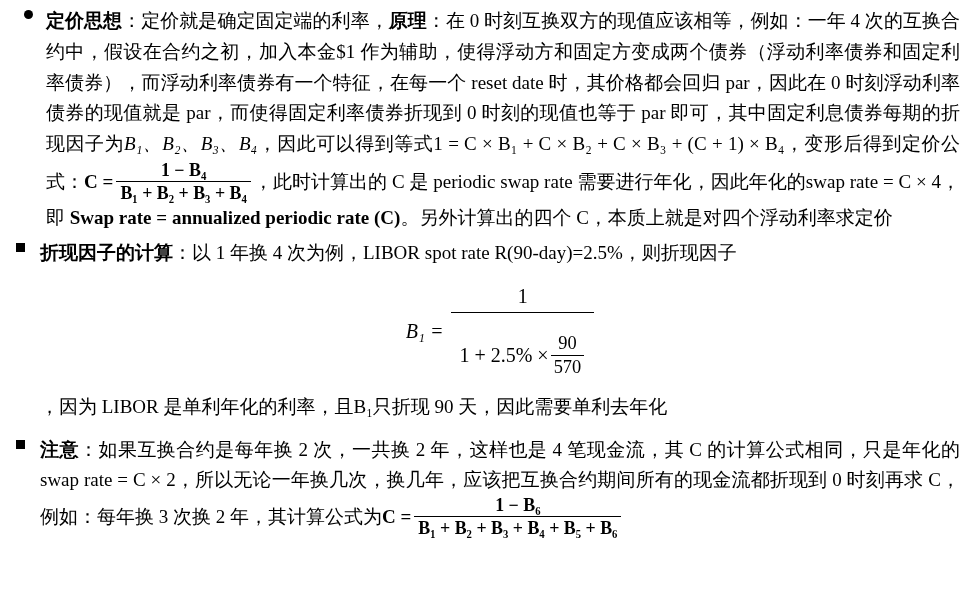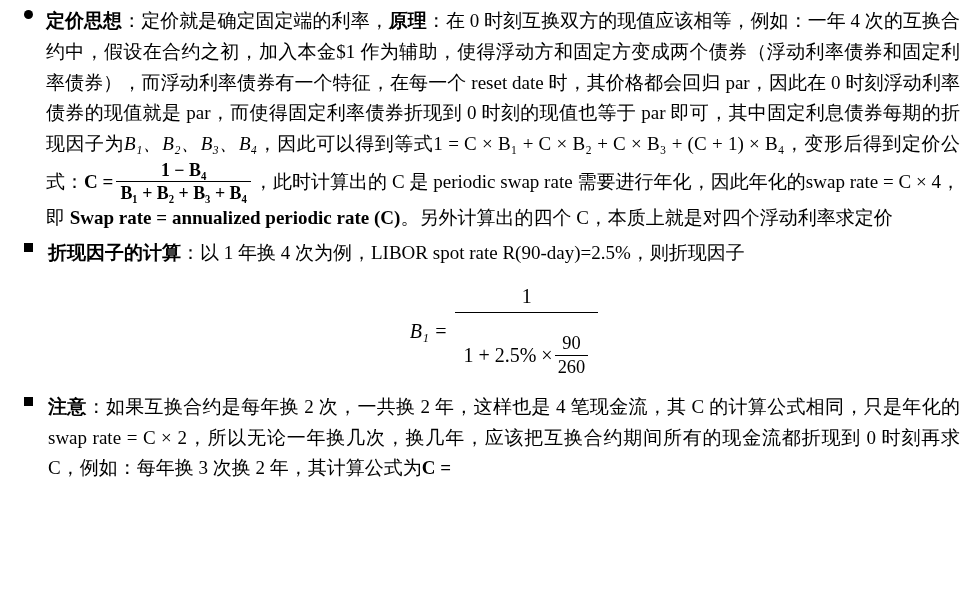--- a/index.html
+++ b/index.html
@@ -32,21 +32,21 @@
     position: absolute;
     left: 24px;
     top: 4px;
     width: 9px;
     height: 9px;
     border-radius: 50%;
     background: #000;
   }
   .lvl2 {
     position: relative;
-    margin: 4px 0 0 8px;
+    margin: 4px 0 0 0;
     padding-left: 40px;
   }
   .lvl2 > .sqbullet {
     position: absolute;
     left: 16px;
     top: 5px;
     width: 9px;
     height: 9px;
     background: #000;
   }
@@ -145,24 +145,25 @@
     <span class="bullet"></span>
     <div class="para"><b>定价思想</b><span>：定价就是确定固定端的利率，</span><b>原理</b><span>：在 0 时刻互换双方的现值应该相等，例如：一年 4 次的互换合约中，假设在合约之初，加入本金$1 作为辅助，使得浮动方和固定方变成两个债券（浮动利率债券和固定利率债券），而浮动利率债券有一个特征，在每一个 reset date 时，其价格都会回归 par，因此在 0 时刻浮动利率债券的现值就是 par，而使得固定利率债券折现到 0 时刻的现值也等于 par 即可，其中固定利息债券每期的折现因子为</span><span class="mi">B₁、B₂、B₃、B₄</span><span>，因此可以得到等式</span><span class="mr">1 = C × B₁ + C × B₂ + C × B₃ + (C + 1) × B₄</span><span>，变形后得到定价公式：</span><b class="mr">C =</b><span class="frac"><b class="num">1 − B₄</b><b class="den">B₁ + B₂ + B₃ + B₄</b></span><span>，此时计算出的 C 是 periodic swap rate 需要进行年化，因此年化的swap rate = C × 4，即 </span><b>Swap rate = annualized periodic rate (C)</b><span>。另外计算出的四个 C，本质上就是对四个浮动利率求定价</span></div>
   </div>
 
   <div class="lvl2">
     <span class="sqbullet"></span>
     <div class="para"><b>折现因子的计算</b><span>：以 1 年换 4 次为例，LIBOR spot rate R(90-day)=2.5%，则折现因子</span></div>
 
     <div class="eq-block">
       <span class="eq">
-        <span class="lhs mi">B₁ =</span><span class="bigfrac"><span class="num mr">1</span><span class="den mr"><span>1 + 2.5% ×</span><span class="nestfrac"><span class="num">90</span><span class="den">260</span></span></span></span>
+        <span class="lhs mi">B₁ =</span><span class="bigfrac"><span class="num mr">1</span><span class="den mr"><span>1 + 2.5% ×</span><span class="nestfrac"><span class="num">90</span><span class="den">570</span></span></span></span>
       </span>
     </div>
 
+    <div class="para">，因为 LIBOR 是单利年化的利率，且B₁只折现 90 天，因此需要单利去年化</div>
   </div>
 
   <div class="lvl2" style="margin-top:12px;">
     <span class="sqbullet"></span>
-    <div class="para"><b>注意</b><span>：如果互换合约是每年换 2 次，一共换 2 年，这样也是 4 笔现金流，其 C 的计算公式相同，只是年化的swap rate = C × 2，所以无论一年换几次，换几年，应该把</span><span class="u">互换合约期间所有的现金流</span><span>都折现到 0 时刻再求 C，例如：每年换 3 次换 2 年，其计算公式为</span><b class="mr">C =</b></div>
+    <div class="para"><b>注意</b><span>：如果互换合约是每年换 2 次，一共换 2 年，这样也是 4 笔现金流，其 C 的计算公式相同，只是年化的swap rate = C × 2，所以无论一年换几次，换几年，应该把</span><span class="u">互换合约期间所有的现金流</span><span>都折现到 0 时刻再求 C，例如：每年换 3 次换 2 年，其计算公式为</span><b class="mr">C =</b><span class="frac"><b class="num">1 − B₆</b><b class="den">B₁ + B₂ + B₃ + B₄ + B₅ + B₆</b></span></div>
   </div>
 
 </div>
 
 </body></html>

